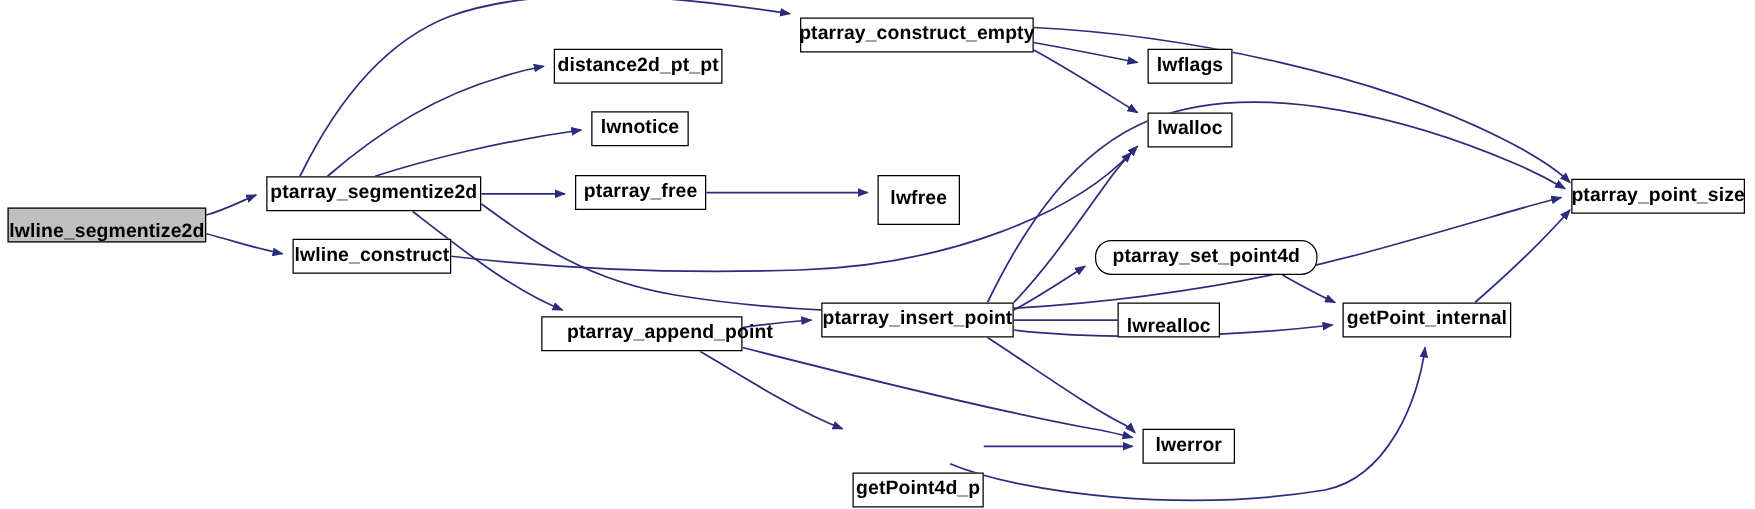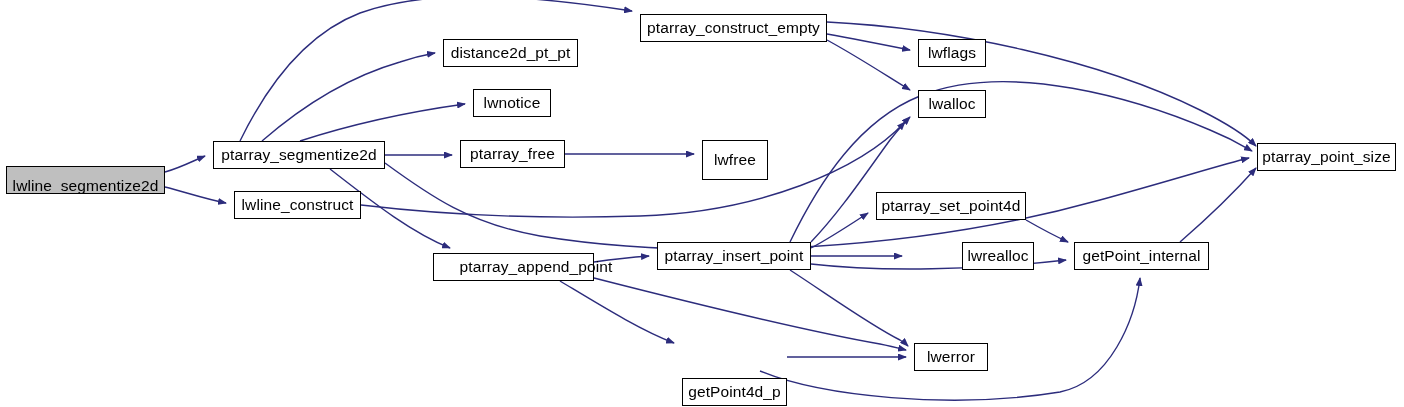--- a/index.html
+++ b/index.html
@@ -40,20 +40,21 @@
   }
   .gnode.highlight {
     background: #bfbfbf;
     border: 1px solid #000000;
     align-items: flex-end;
   }
   .gnode .lbl {
     display: block;
     padding: 0 6px;
     transform: translateY(-0.5px);
+    font-weight: bold;
   }
 </style>
 </head>
 <body>
 
 <div id="graph-root">
   <svg id="edge-layer" viewBox="0 0 1404 407" xmlns="http://www.w3.org/2000/svg">
     <defs>
       <marker id="arrowhead" markerWidth="9" markerHeight="7" refX="8" refY="3.5" orient="auto" markerUnits="userSpaceOnUse">
         <polygon points="0 0, 9 3.5, 0 7" fill="#2c2c7c"></polygon>
@@ -115,24 +116,24 @@
       </div>
       <div class="gnode" style="left: 918px; top: 39px; width: 68px; height: 28px;">
         <span class="lbl">lwflags</span>
       </div>
       <div class="gnode" style="left: 918px; top: 90px; width: 68px; height: 28px;">
         <span class="lbl">lwalloc</span>
       </div>
       <div class="gnode" style="left: 1257px; top: 143px; width: 139px; height: 28px;">
         <span class="lbl">ptarray_point_size</span>
       </div>
-      <div class="gnode" style="left: 876px; top: 192px; width: 150px; height: 28px;">
+      <div class="gnode" style="left: 876px; top: 192px; width: 178px; height: 28px; border-radius: 13px;">
         <span class="lbl">ptarray_set_point4d</span>
       </div>
-      <div class="gnode" style="left: 962px; top: 242px; width: 72px; height: 28px;">
+      <div class="gnode" style="left: 894px; top: 242px; width: 82px; height: 28px; align-items: flex-end;">
         <span class="lbl">lwrealloc</span>
       </div>
       <div class="gnode" style="left: 1074px; top: 242px; width: 135px; height: 28px;">
         <span class="lbl">getPoint_internal</span>
       </div>
       <div class="gnode" style="left: 433px; top: 253px; width: 161px; height: 28px; padding-left: 45px;">
         <span class="lbl">ptarray_append_point</span>
       </div>
       <div class="gnode" style="left: 657px; top: 242px; width: 154px; height: 28px;">
         <span class="lbl">ptarray_insert_point</span>

